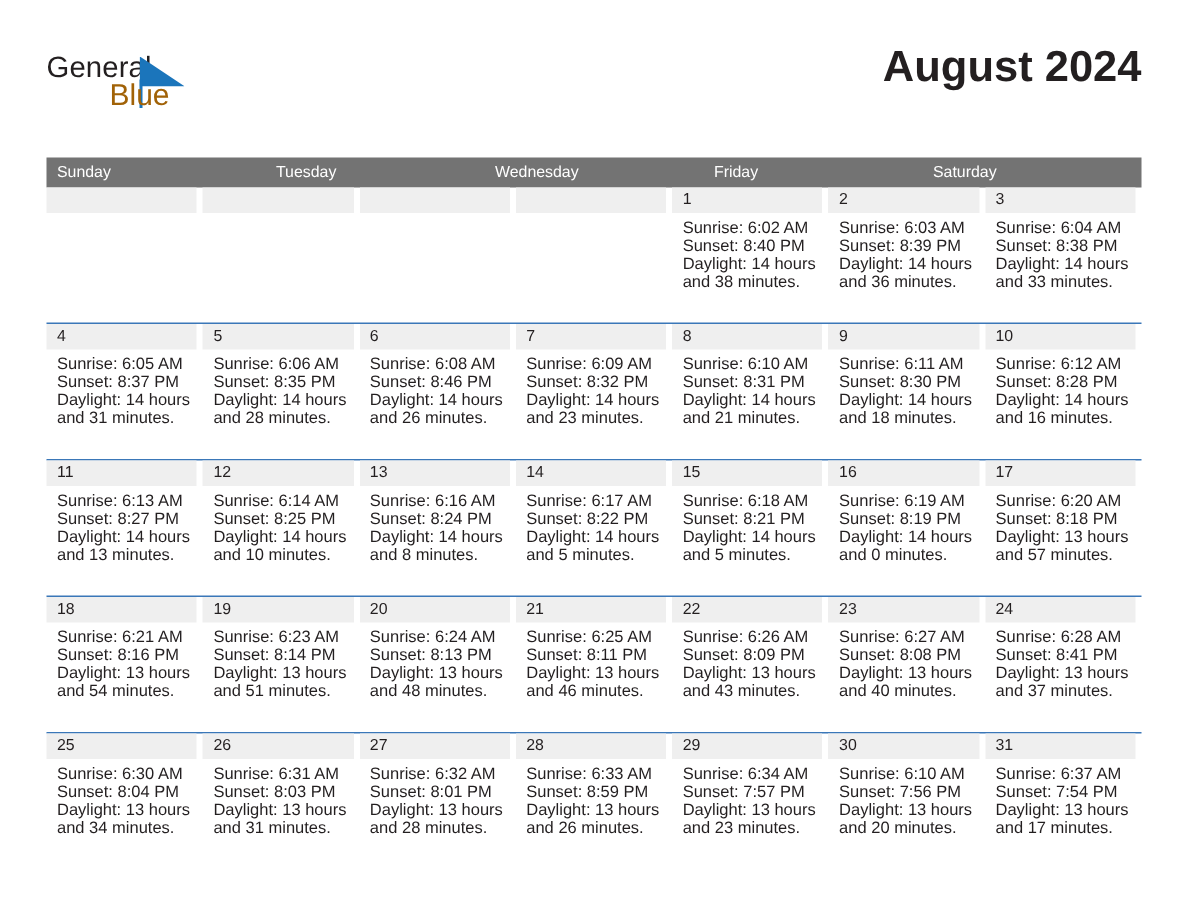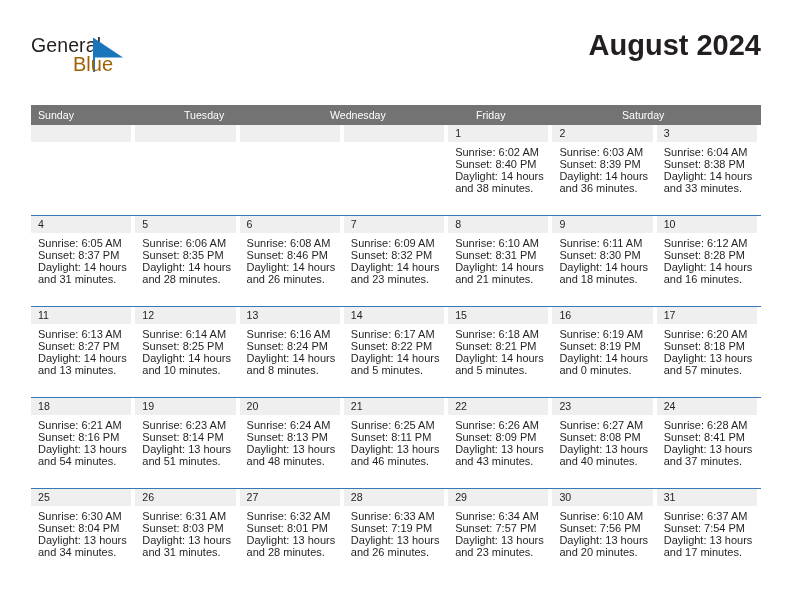--- a/index.html
+++ b/index.html
@@ -505,21 +505,21 @@
               <div>Daylight: 13 hours</div>
               <div>and 28 minutes.</div>
             </div>
           </div>
           <div class="cell">
             <div class="daynum-strip">
               <div class="daynum">28</div>
             </div>
             <div class="details">
               <div>Sunrise: 6:33 AM</div>
-              <div>Sunset: 7:19 PM</div>
+              <div>Sunset: 8:59 PM</div>
               <div>Daylight: 13 hours</div>
               <div>and 26 minutes.</div>
             </div>
           </div>
           <div class="cell">
             <div class="daynum-strip">
               <div class="daynum">29</div>
             </div>
             <div class="details">
               <div>Sunrise: 6:34 AM</div>

